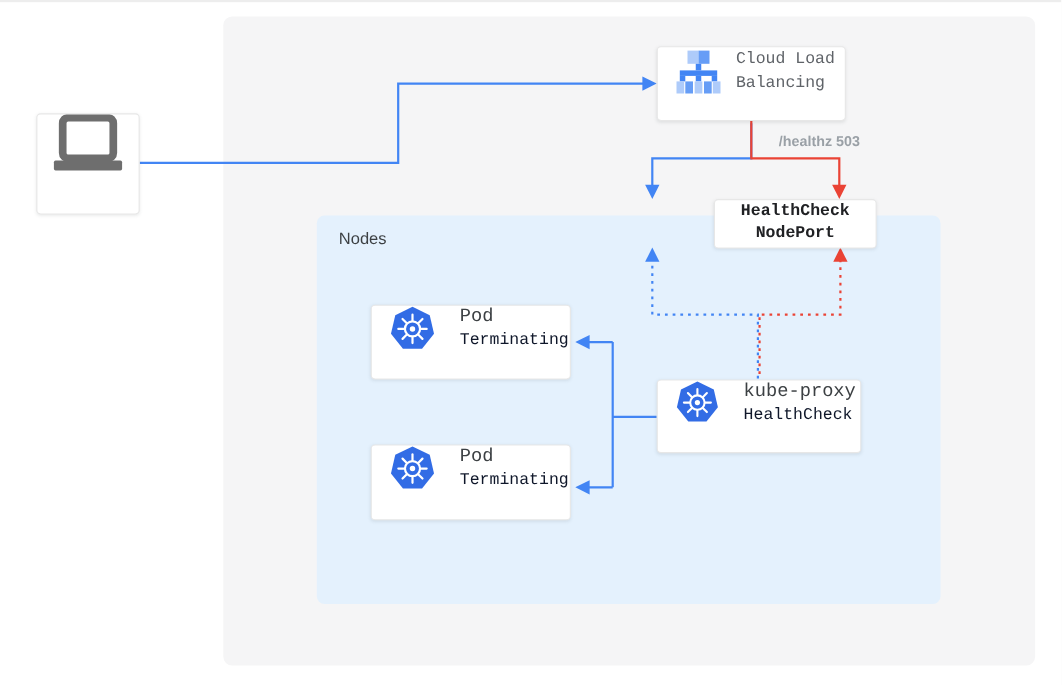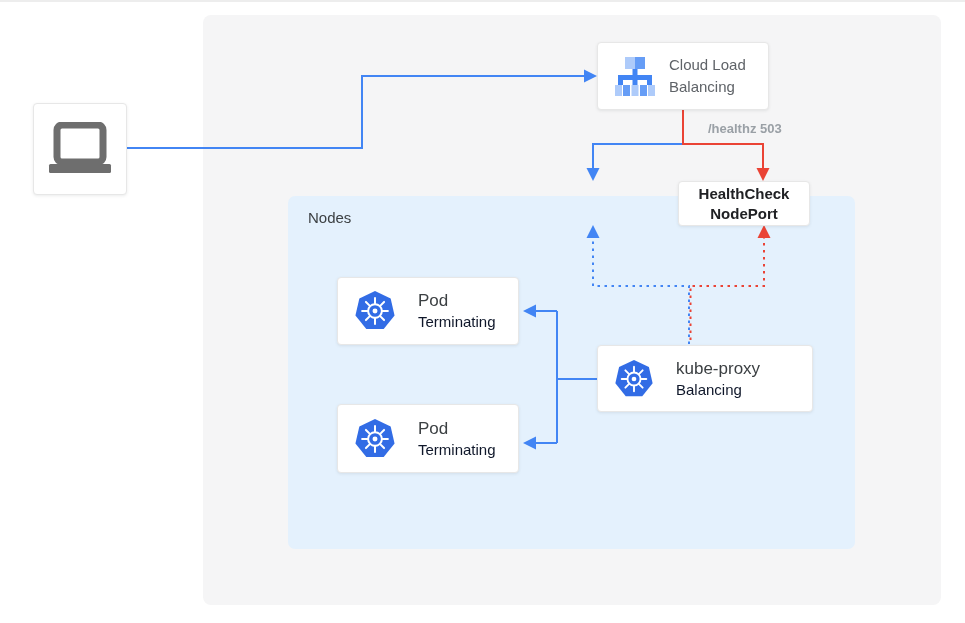--- a/index.html
+++ b/index.html
@@ -16,36 +16,36 @@
     position:absolute;left:288px;top:196px;width:567px;height:353px;
     background:#e4f1fd;border-radius:7px;text-align:center;
   }
   .nodes-label{
     position:absolute;left:20px;top:13px;font-size:15px;color:#3c4043;
   }
   .edges{position:absolute;left:0;top:0;width:965px;height:623px;pointer-events:none;}
   .box{
     position:absolute;background:#ffffff;border:1px solid #e7e7e7;border-radius:4px;
     box-shadow:0 1px 3px rgba(60,64,67,.10);box-sizing:border-box;
-    display:flex;align-items:center;
+    display:flex;align-items:flex-start;font-family:Liberation Mono, monospace;
   }
   .laptop-box{left:33px;top:103px;width:94px;height:92px;justify-content:center;}
   .lb-box{left:597px;top:42px;width:172px;height:68px;padding-left:14px;}
   .lb-text{margin-left:11px;width:96px;font-size:15px;line-height:22px;color:#5f6368;}
   .port-box{justify-content:center;text-align:center;}
   .nodeport-box{left:517px;top:181px;width:151px;height:44px;}
-  .hc-box{left:678px;top:181px;width:132px;height:45px;}
+  .hc-box{left:649px;top:181px;width:148px;height:45px;}
   .port-label{font-size:15px;font-weight:bold;color:#202124;line-height:20px;width:130px;}
   .healthz{
     position:absolute;left:696px;top:121px;font-size:13px;font-weight:bold;color:#9aa0a6;margin-left:12px;
   }
   .k8s-card{padding-left:16px;}
   .pod1-box{left:337px;top:277px;width:182px;height:68px;}
   .pod2-box{left:337px;top:404px;width:182px;height:69px;}
-  .kp-box{left:597px;top:345px;width:216px;height:67px;}
+  .kp-box{left:597px;top:345px;width:186px;height:67px;}
   .card-text{margin-left:22px;}
   .card-title{font-size:17px;color:#3c4043;line-height:22px;}
   .card-sub{font-size:15px;color:#0f172a;line-height:20px;}
   .icon{display:block;}
 </style>
 </head>
 <body>
 
 <div class="canvas">
 
@@ -149,17 +149,17 @@
       <div class="card-sub">Terminating</div>
     </div>
   </div>
 
   <div class="box k8s-card kp-box">
     <svg class="icon" width="40" height="40" viewBox="0 0 44 44">
         <use href="#k8s-sym"></use>
       </svg>
     <div class="card-text">
       <div class="card-title">kube-proxy</div>
-      <div class="card-sub">Balancing</div>
+      <div class="card-sub">HealthCheck</div>
     </div>
   </div>
 
 </div>
 
 </body></html>

